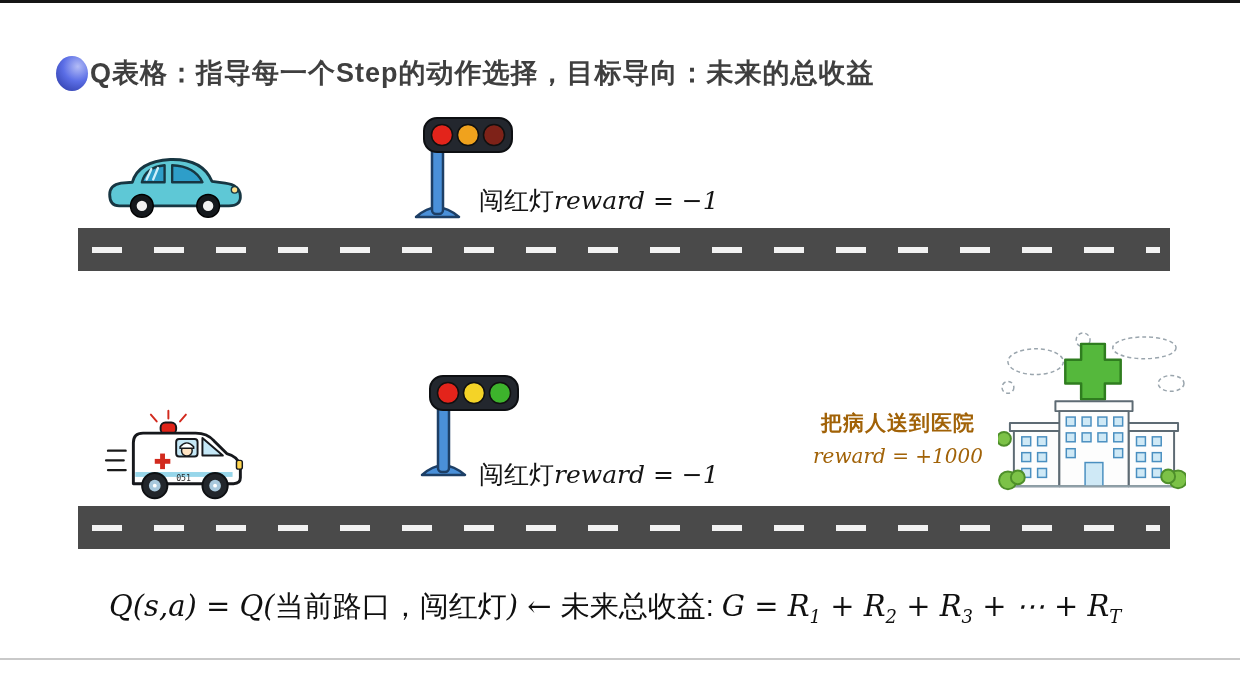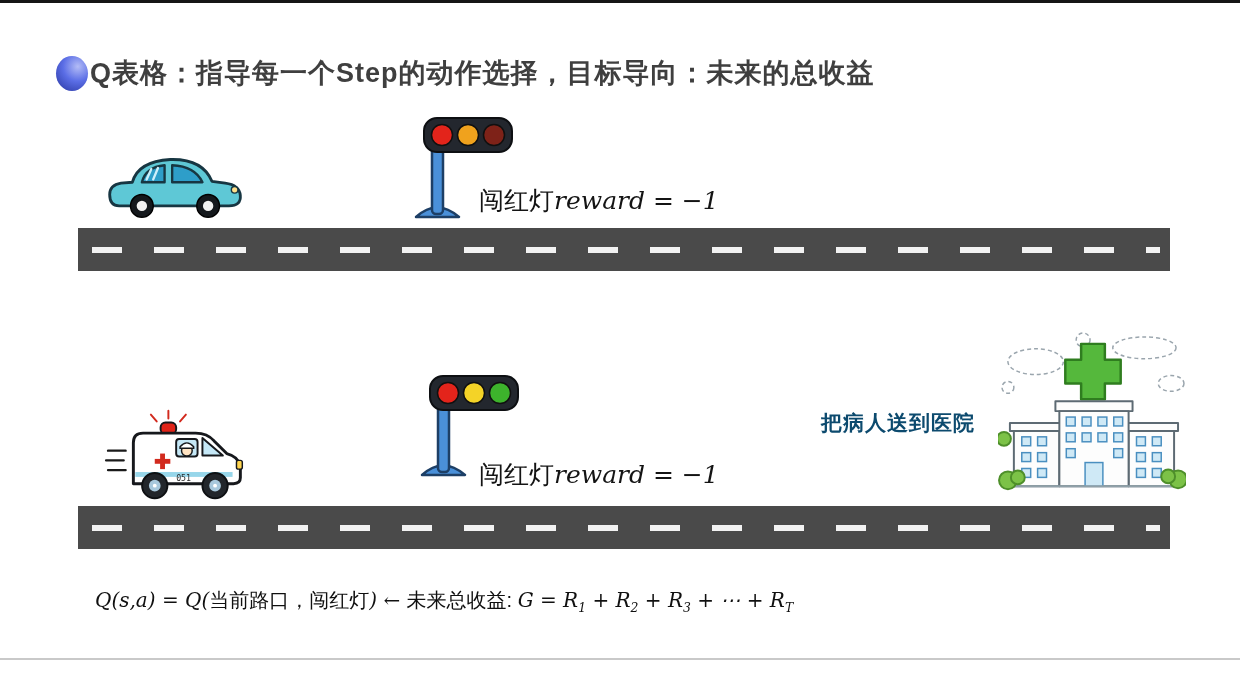--- a/index.html
+++ b/index.html
@@ -41,25 +41,25 @@
   .hospital { left:998px; top:332px; width:188px; height:180px; z-index:2; }
 
   .tl-label { position:absolute; font-size:25px; color:#141414; white-space:nowrap; }
   .tl-label-top { left:479px; top:184px; }
   .tl-label-bottom { left:479px; top:458px; }
   .math {
     font-family:"DejaVu Serif","Liberation Serif",serif;
     font-style:italic;
   }
 
-  .hospital-text { position:absolute; left:798px; top:409px; width:200px; text-align:center; color:#0c4a6e; }
+  .hospital-text { position:absolute; left:798px; top:409px; width:200px; text-align:center; color:#a16207; }
   .hospital-text .cn { font-size:21px; font-weight:600; letter-spacing:1px; }
   .hospital-text .math { display:block; font-size:20px; margin-top:7px; }
 
-  .formula { position:absolute; left:95px; top:587px; font-size:20px; color:#101010; white-space:nowrap; }
+  .formula { position:absolute; left:109px; top:587px; font-size:29px; color:#101010; white-space:nowrap; }
   .formula sub { font-size:0.62em; }
 </style>
 </head>
 <body>
 
 <div class="stage">
 
   <div class="edge-top"></div>
 
   <div class="title-row">
@@ -126,20 +126,21 @@
     <circle cx="60" cy="21" r="10.5" stroke="#101010" stroke-width="1.5" fill="#f4d327"></circle>
     <circle cx="86" cy="21" r="10.5" stroke="#101010" stroke-width="1.5" fill="#3db32c"></circle>
   </svg>
 
   <div class="tl-label tl-label-bottom">
     <span class="cn">闯红灯</span><span class="math">reward = −1</span>
   </div>
 
   <div class="hospital-text">
     <div class="cn">把病人送到医院</div>
+    <div class="math">reward = +1000</div>
   </div>
 
   <div class="road road-bottom"></div>
 
   <svg class="illus hospital" viewBox="0 0 190 182">
     <g fill="#ffffff" stroke="#9aa5ad" stroke-width="1.5" stroke-dasharray="4 3">
       <ellipse cx="38" cy="30" rx="28" ry="13"></ellipse>
       <ellipse cx="148" cy="16" rx="32" ry="11"></ellipse>
       <ellipse cx="175" cy="52" rx="13" ry="8"></ellipse>
       <circle cx="10" cy="56" r="6"></circle>

